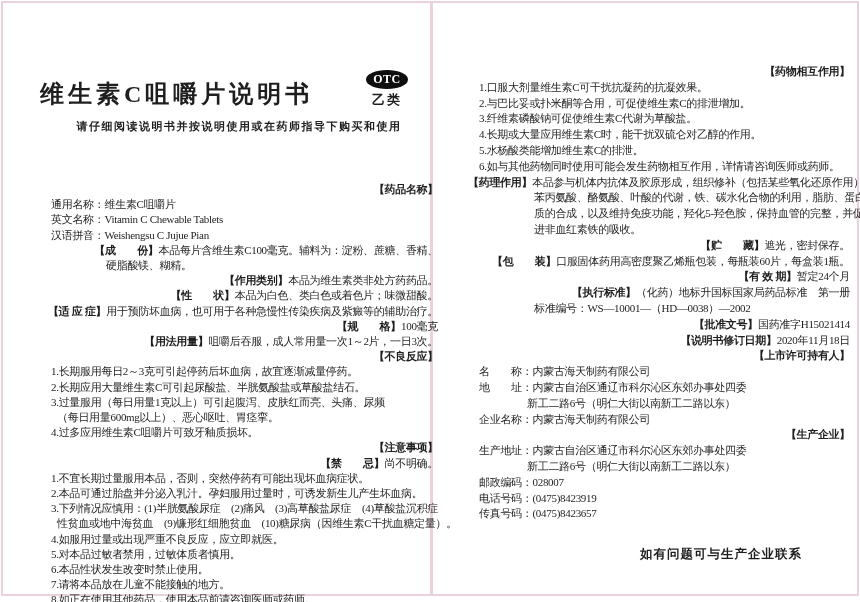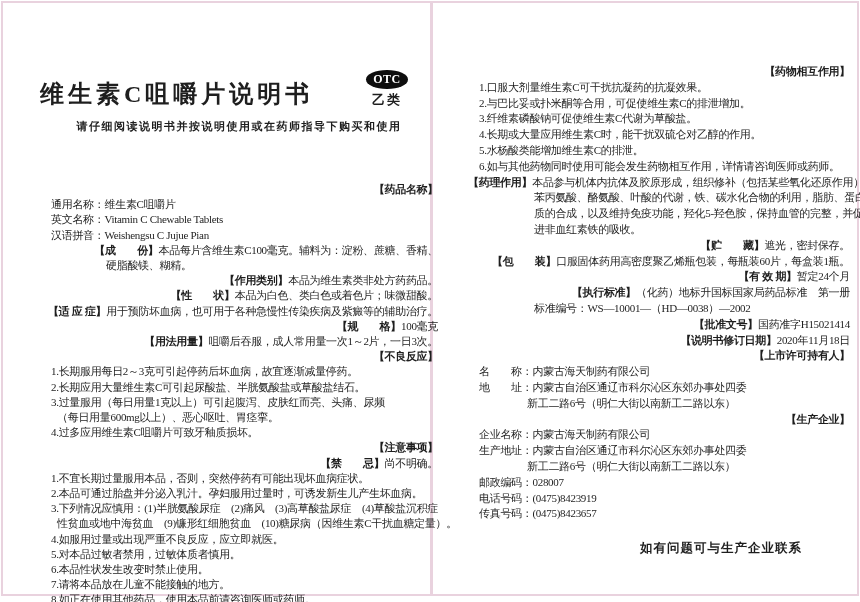--- a/index.html
+++ b/index.html
@@ -58,21 +58,21 @@
   .col.right .body{margin-top:64px;}
   .col.right .body .line{line-height:15.8px;}
   .line .lbl{font-weight:bold;}
   .ind-0{padding-left:0;text-align:right;}
   .ind-1{padding-left:11px;}
   .ind-2{padding-left:17px;}
   .ind-3{padding-left:66px;}
   .ind-4{padding-left:59px;}
   .footer{
     font-size:12.5px;font-weight:bold;letter-spacing:1px;
-    text-align:right;padding-right:48px;margin-top:18px;
+    text-align:right;padding-right:48px;margin-top:24px;
     white-space:nowrap;
   }
 </style>
 </head>
 <body>
 
 <div class="page">
   <div class="frame"></div>
   <div class="divider"></div>
 
@@ -136,22 +136,22 @@
         <div class="line ind-0"><span class="lbl">【包　　装】</span><span>口服固体药用高密度聚乙烯瓶包装，每瓶装60片，每盒装1瓶。</span></div>
         <div class="line ind-0"><span class="lbl">【有 效 期】</span><span>暂定24个月</span></div>
         <div class="line ind-0"><span class="lbl">【执行标准】</span><span>（化药）地标升国标国家局药品标准　第一册</span></div>
         <div class="line ind-3"><span>标准编号：WS—10001—（HD—0038）—2002</span></div>
         <div class="line ind-0"><span class="lbl">【批准文号】</span><span>国药准字H15021414</span></div>
         <div class="line ind-0"><span class="lbl">【说明书修订日期】</span><span>2020年11月18日</span></div>
         <div class="line ind-0"><span class="lbl">【上市许可持有人】</span></div>
         <div class="line ind-1"><span>名　　称：内蒙古海天制药有限公司</span></div>
         <div class="line ind-1"><span>地　　址：内蒙古自治区通辽市科尔沁区东郊办事处四委</span></div>
         <div class="line ind-4"><span>新工二路6号（明仁大街以南新工二路以东）</span></div>
+        <div class="line ind-1"><span>企业名称：内蒙古海天制药有限公司</span></div>
         <div class="line ind-0"><span class="lbl">【生产企业】</span></div>
-        <div class="line ind-1"><span>企业名称：内蒙古海天制药有限公司</span></div>
         <div class="line ind-1"><span>生产地址：内蒙古自治区通辽市科尔沁区东郊办事处四委</span></div>
         <div class="line ind-4"><span>新工二路6号（明仁大街以南新工二路以东）</span></div>
         <div class="line ind-1"><span>邮政编码：028007</span></div>
         <div class="line ind-1"><span>电话号码：(0475)8423919</span></div>
         <div class="line ind-1"><span>传真号码：(0475)8423657</span></div>
       </div>
     <div class="footer">如有问题可与生产企业联系</div>
   </div>
 </div>
 

